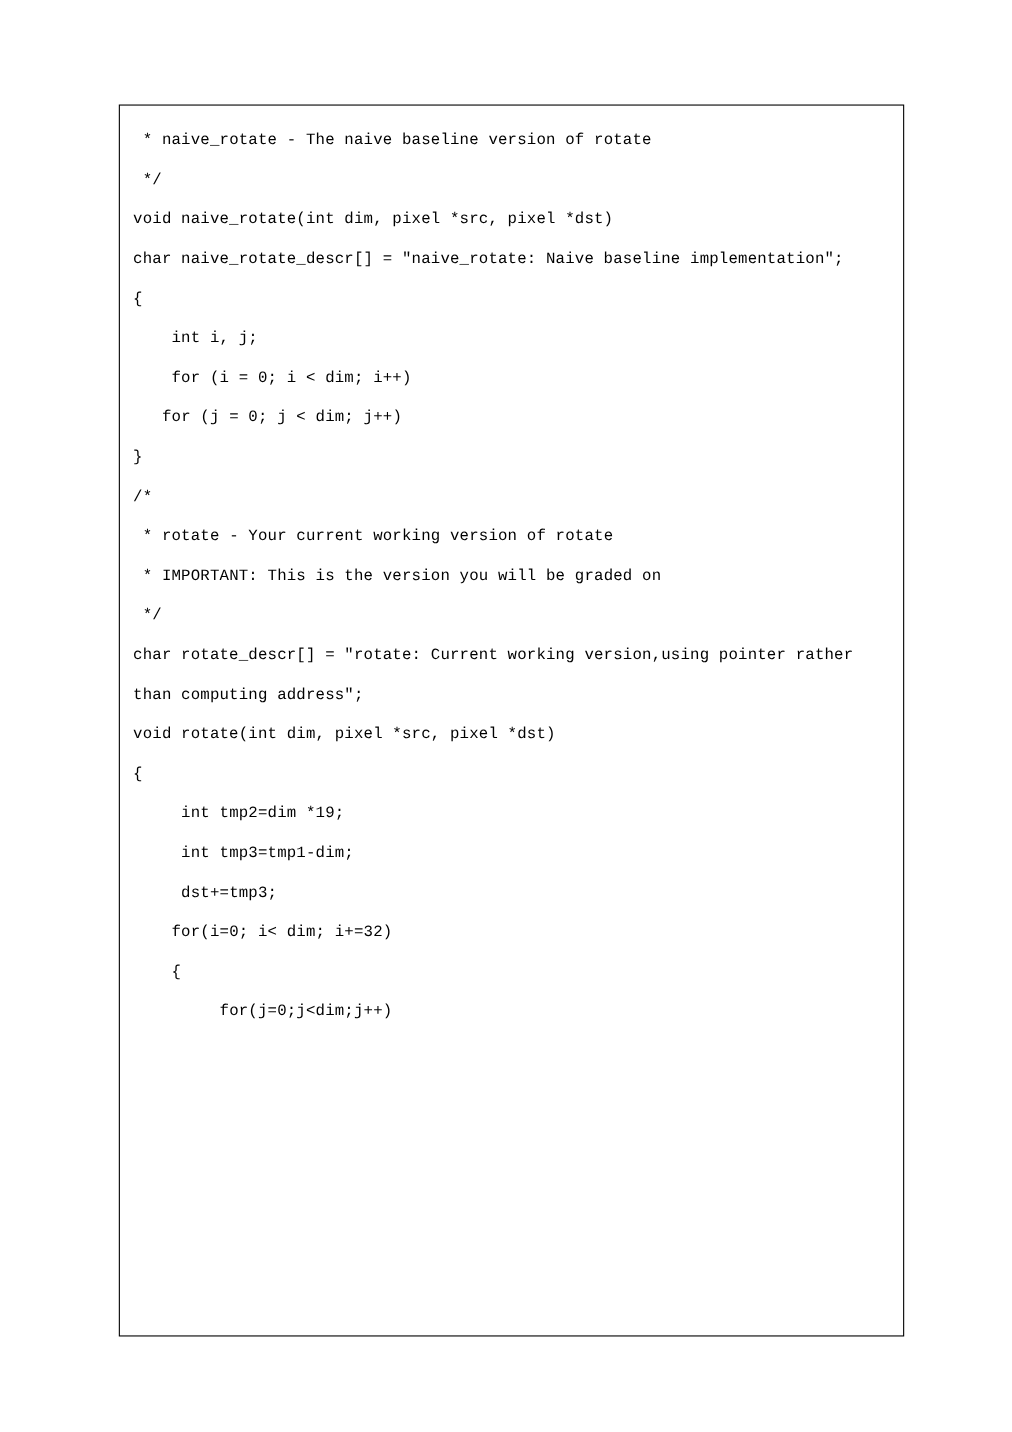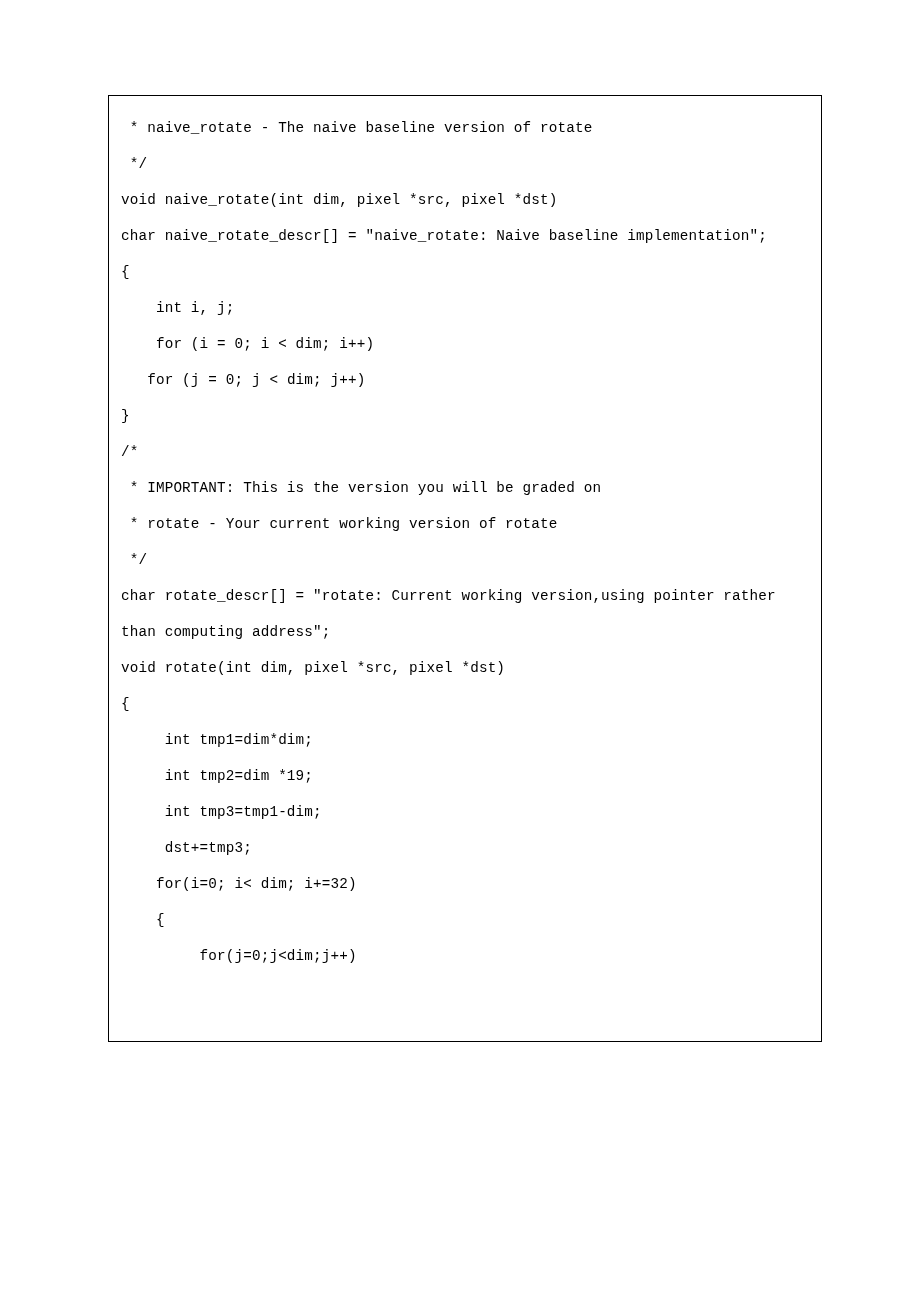--- a/index.html
+++ b/index.html
@@ -7,21 +7,21 @@
     background: #ffffff;
     width: 920px;
     height: 1302px;
     padding: 95px 98px 0 108px;
     font-family: "Courier New", Courier, monospace;
   }
   .code-box {
     border: 1px solid #000000;
     padding: 14px 12px 10px 12px;
     width: 100%;
-    height: 947px;
+    height: 1120px;
     overflow: hidden;
   }
   .line {
     font-size: 14.3px;
     line-height: 36px;
     color: #000000;
     white-space: pre-wrap;
     word-break: break-word;
     letter-spacing: 0.15px;
   }
@@ -33,27 +33,26 @@
   <div class="line"> * naive_rotate - The naive baseline version of rotate</div>
   <div class="line"> */</div>
   <div class="line">void naive_rotate(int dim, pixel *src, pixel *dst)</div>
   <div class="line">char naive_rotate_descr[] = "naive_rotate: Naive baseline implementation";</div>
   <div class="line">{</div>
   <div class="line">    int i, j;</div>
   <div class="line">    for (i = 0; i &lt; dim; i++)</div>
   <div class="line">   for (j = 0; j &lt; dim; j++)</div>
   <div class="line">}</div>
   <div class="line">/*</div>
+  <div class="line"> * rotate - Your current working version of rotate</div>
   <div class="line"> * IMPORTANT: This is the version you will be graded on</div>
-  <div class="line"> * rotate - Your current working version of rotate</div>
   <div class="line"> */</div>
   <div class="line">char rotate_descr[] = "rotate: Current working version,using pointer rather than computing address";</div>
   <div class="line">void rotate(int dim, pixel *src, pixel *dst)</div>
   <div class="line">{</div>
-  <div class="line">     int tmp1=dim*dim;</div>
   <div class="line">     int tmp2=dim *19;</div>
   <div class="line">     int tmp3=tmp1-dim;</div>
   <div class="line">     dst+=tmp3;</div>
   <div class="line"></div>
   <div class="line">    for(i=0; i&lt; dim; i+=32)</div>
   <div class="line">    {</div>
   <div class="line">         for(j=0;j&lt;dim;j++)</div>
 </div>
 
 </body></html>

